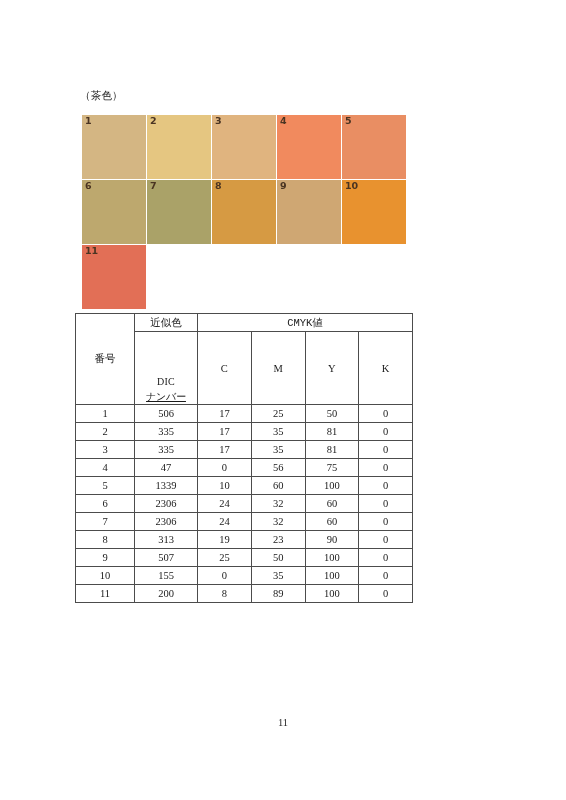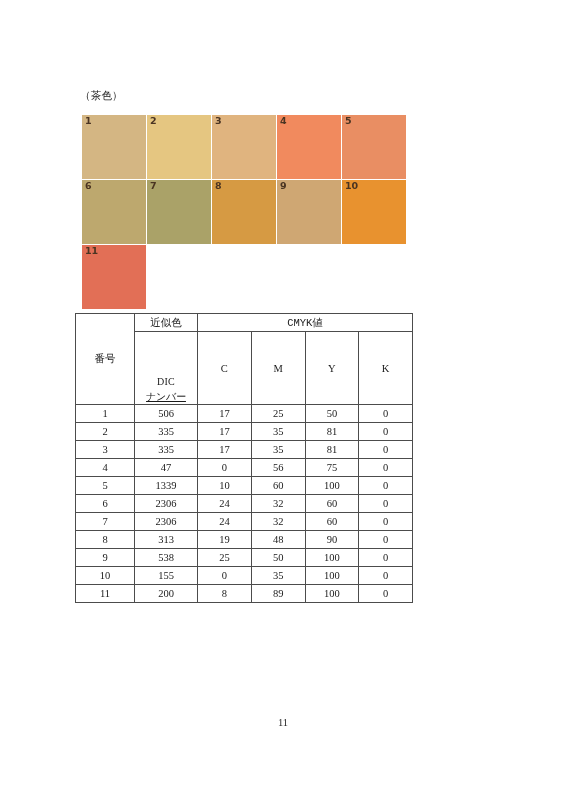--- a/index.html
+++ b/index.html
@@ -253,27 +253,27 @@
             <td>2306</td>
             <td>24</td>
             <td>32</td>
             <td>60</td>
             <td>0</td>
           </tr>
           <tr>
             <td>8</td>
             <td>313</td>
             <td>19</td>
-            <td>48</td>
+            <td>23</td>
             <td>90</td>
             <td>0</td>
           </tr>
           <tr>
             <td>9</td>
-            <td>538</td>
+            <td>507</td>
             <td>25</td>
             <td>50</td>
             <td>100</td>
             <td>0</td>
           </tr>
           <tr>
             <td>10</td>
             <td>155</td>
             <td>0</td>
             <td>35</td>

